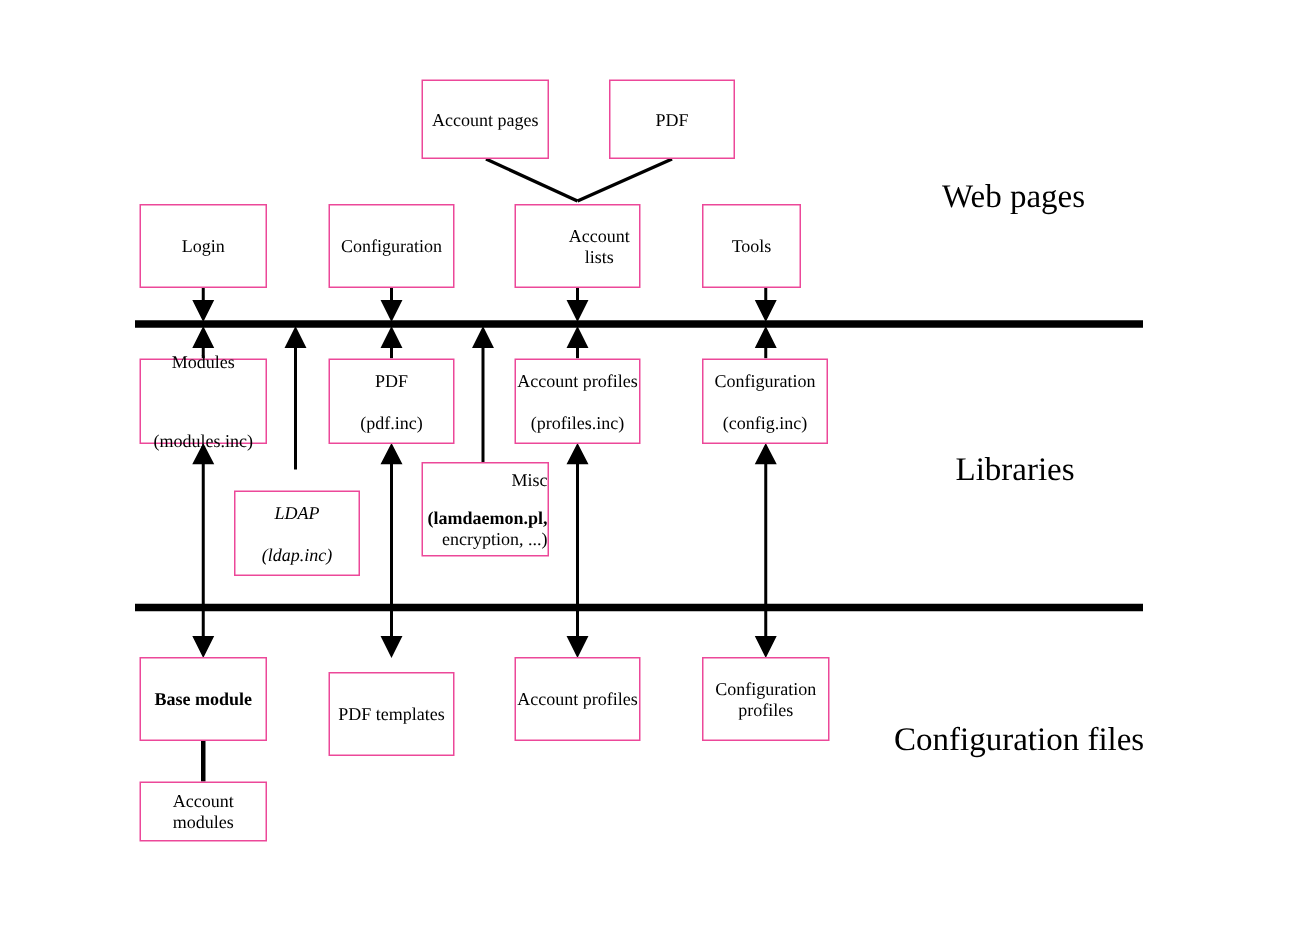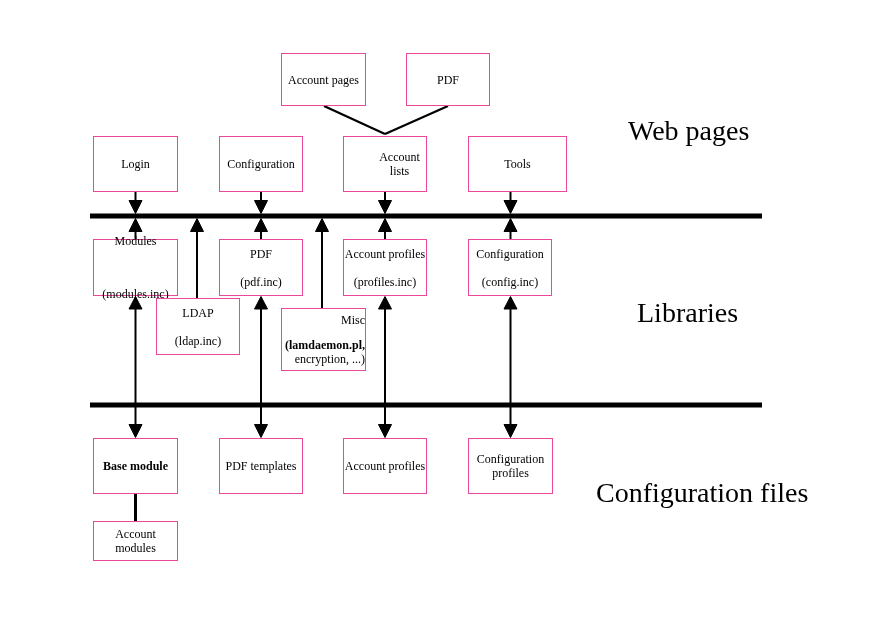--- a/index.html
+++ b/index.html
@@ -24,21 +24,21 @@
     justify-content: center;
     text-align: center;
     font-size: 12px;
     line-height: 14px;
   }
   .node .file-line { margin-top: 14px; }
   .node.misc-box { justify-content: flex-start; padding-top: 4px; }
   .node.misc-box .detail { margin-top: 11px; font-weight: bold; }
   .layer-label {
     position: absolute;
-    font-size: 28px;
+    font-size: 22px;
     line-height: 24px;
     white-space: nowrap;
   }
 </style>
 </head>
 <body>
 
 <div id="canvas">
 
   <svg id="wires" width="877" height="620" viewBox="0 0 877 620">
@@ -121,55 +121,55 @@
 
   <div class="node" style="left:93px; top:136px; width:85px; height:56px;">
     <span>Login</span>
   </div>
   <div class="node" style="left:219px; top:136px; width:84px; height:56px;">
     <span>Configuration</span>
   </div>
   <div class="node" style="left:343px; top:136px; width:84px; height:56px;padding-left:29px;">
     <span>Account lists</span>
   </div>
-  <div class="node" style="left:468px; top:136px; width:99px; height:56px;">
+  <div class="node" style="left:468px; top:136px; width:66px; height:56px;">
     <span>Tools</span>
   </div>
 
   <div class="node" style="left:93px; top:239px; width:85px; height:57px;gap:25px;">
     <span>Modules</span>
     <span class="file-line">(modules.inc)</span>
   </div>
   <div class="node" style="left:219px; top:239px; width:84px; height:57px;">
     <span>PDF</span>
     <span class="file-line">(pdf.inc)</span>
   </div>
   <div class="node" style="left:343px; top:239px; width:84px; height:57px;">
     <span>Account profiles</span>
     <span class="file-line">(profiles.inc)</span>
   </div>
   <div class="node" style="left:468px; top:239px; width:84px; height:57px;">
     <span>Configuration</span>
     <span class="file-line">(config.inc)</span>
   </div>
 
-  <div class="node" style="left:156px; top:298px; width:84px; height:57px;">
+  <div class="node" style="left:156px; top:327px; width:84px; height:57px;font-style:italic;">
     <span>LDAP</span>
     <span class="file-line">(ldap.inc)</span>
   </div>
   <div class="node misc-box" style="left:281px; top:308px; width:85px; height:63px;align-items:flex-end;">
     <span>Misc</span>
     <span class="detail">(lamdaemon.pl,</span>
     <span>encryption, ...)</span>
   </div>
 
   <div class="node" style="left:93px; top:438px; width:85px; height:56px;font-weight:bold;">
     <span>Base module</span>
   </div>
-  <div class="node" style="left:219px; top:438px; width:84px; height:56px;">
+  <div class="node" style="left:219px; top:448px; width:84px; height:56px;">
     <span>PDF templates</span>
   </div>
   <div class="node" style="left:343px; top:438px; width:84px; height:56px;">
     <span>Account profiles</span>
   </div>
   <div class="node" style="left:468px; top:438px; width:85px; height:56px;">
     <span>Configuration</span>
     <span>profiles</span>
   </div>
 

